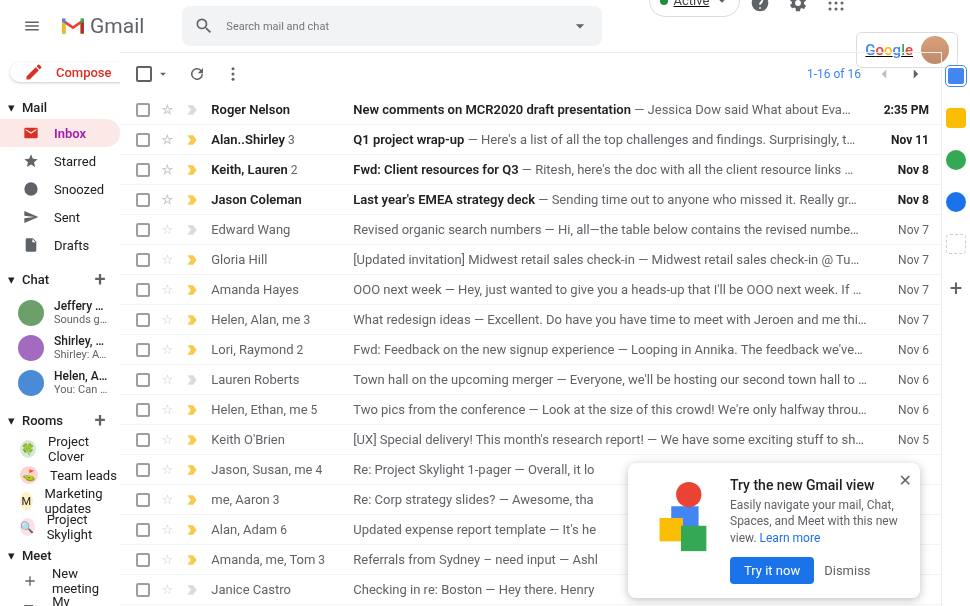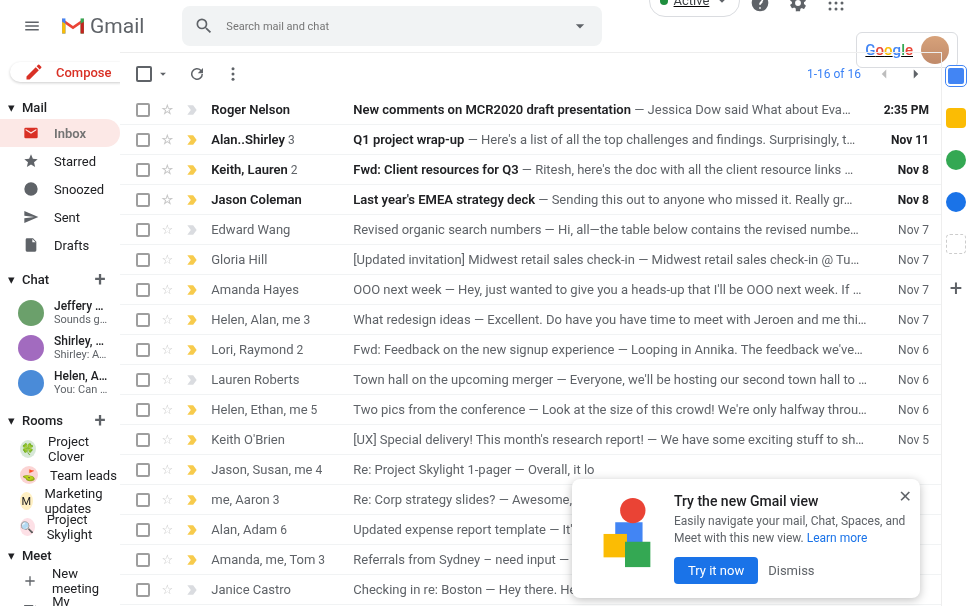--- a/index.html
+++ b/index.html
@@ -17,21 +17,21 @@
 .avatar { width:28px; height:28px; border-radius:50%; background:linear-gradient(#d7a27a,#c08a6a); }
 .google-txt { font-size:15px; font-weight:500; }
 .main { display:flex; height:554px; }
 .sidebar { width:192px; display:flex; flex-direction:column; font-size:13px; color:#202124; overflow:hidden; }
 .compose-btn { margin:10px 0 10px 10px; width:120px; height:40px; border-radius:20px; box-shadow:0 1px 3px rgba(0,0,0,0.2); display:flex; align-items:center; gap:12px; padding-left:14px; background:#fff; cursor:pointer; font-size:13px; color:#d93025; font-weight:500; }
 .sb-section { margin-top:4px; }
 .sb-header { display:flex; align-items:center; padding:4px 14px 4px 8px; font-weight:500; color:#202124; font-size:13px; }
 .sb-caret { width:14px; }
 .sb-plus { margin-left:auto; font-size:20px; color:#5f6368; cursor:pointer; }
 .sb-item { display:flex; align-items:center; gap:14px; height:28px; padding-left:22px; border-radius:0 14px 14px 0; cursor:pointer; color:#202124; }
-.sb-item.active { background:#fce8e6; color:#737373; font-weight:600; }
+.sb-item.active { background:#fce8e6; color:#a21caf; font-weight:600; }
 .sb-item .ico { width:18px; display:flex; align-items:center; justify-content:center; color:#5f6368; }
 .sb-item.active .ico { color:#d93025; }
 .chat-item { display:flex; align-items:center; gap:10px; padding:4px 10px 4px 18px; cursor:pointer; }
 .chat-av { width:26px; height:26px; border-radius:50%; flex-shrink:0; }
 .chat-text { display:flex; flex-direction:column; overflow:hidden; }
 .chat-name { font-size:12px; font-weight:500; white-space:nowrap; overflow:hidden; text-overflow:ellipsis; }
 .chat-msg { font-size:11px; color:#5f6368; white-space:nowrap; overflow:hidden; text-overflow:ellipsis; }
 .room-item { display:flex; align-items:center; gap:12px; height:26px; padding-left:20px; cursor:pointer; font-size:13px; }
 .room-dot { width:18px; height:18px; border-radius:50%; display:flex; align-items:center; justify-content:center; font-size:11px; }
 .content { flex:1; display:flex; flex-direction:column; border-top:1px solid #eee; }
@@ -48,21 +48,21 @@
 .imp.on { color:#f7cb4d; }
 .imp.off { color:#dadce0; }
 .sender { width:130px; white-space:nowrap; overflow:hidden; text-overflow:ellipsis; flex-shrink:0; }
 .sender .cnt { font-weight:400; color:#5f6368; margin-left:3px; font-size:12px; }
 .subj { flex:1; white-space:nowrap; overflow:hidden; text-overflow:ellipsis; }
 .subj .snip { font-weight:400; color:#5f6368; }
 .date { width:50px; text-align:right; font-size:12px; flex-shrink:0; }
 .row.unread .date { font-weight:700; color:#202124; }
 .sidepanel { width:46px; border-left:1px solid #eee; display:flex; flex-direction:column; align-items:center; padding-top:14px; gap:22px; }
 .sp-ico { width:20px; height:20px; border-radius:4px; cursor:pointer; }
-.promo { position:absolute; bottom:8px; right:50px; width:348px; background:#fff; border-radius:8px; box-shadow:0 2px 10px rgba(0,0,0,0.25); display:flex; padding:14px; gap:10px; font-size:12px;justify-content:flex-end; }
+.promo { position:absolute; bottom:8px; right:50px; width:292px; background:#fff; border-radius:8px; box-shadow:0 2px 10px rgba(0,0,0,0.25); display:flex; padding:14px; gap:10px; font-size:12px;justify-content:flex-end; }
 .promo-img { width:78px; height:78px; flex-shrink:0; position:relative; }
 .promo-body { flex:1; }
 .promo-title { font-size:14px; font-weight:500; color:#202124; margin-bottom:4px; }
 .promo-desc { color:#5f6368; line-height:1.4; }
 .promo-desc a { color:#1a73e8; text-decoration:none; }
 .promo-actions { margin-top:10px; display:flex; gap:10px; align-items:center; }
 .btn-primary { background:#1a73e8; color:#fff; border:none; border-radius:4px; padding:6px 14px; font-size:13px; cursor:pointer; }
 .btn-text { background:none; border:none; color:#5f6368; font-size:13px; cursor:pointer; }
 .promo-close { position:absolute; top:8px; right:8px; cursor:pointer; color:#5f6368; font-size:16px; }
 svg { display:block; }
@@ -335,21 +335,21 @@
         </div>
         <div class="row unread">
           <div class="cbx"></div>
           <span class="star">☆</span>
           <span class="imp on">
             <svg width="14" height="14" viewBox="0 0 24 24" fill="currentColor">
               <path d="M4 4h10l6 8-6 8H4l6-8z"></path>
             </svg>
           </span>
           <div class="sender">Jason Coleman</div>
-          <div class="subj"><span>Last year's EMEA strategy deck</span><span class="snip"> — Sending this out to anyone who missed it. Really gr…</span></div>
+          <div class="subj"><span>Last year's EMEA strategy deck</span><span class="snip"> — Sending time out to anyone who missed it. Really gr…</span></div>
           <div class="date">Nov 8</div>
         </div>
         <div class="row read">
           <div class="cbx"></div>
           <span class="star">☆</span>
           <span class="imp off">
             <svg width="14" height="14" viewBox="0 0 24 24" fill="currentColor">
               <path d="M4 4h10l6 8-6 8H4l6-8z"></path>
             </svg>
           </span>

